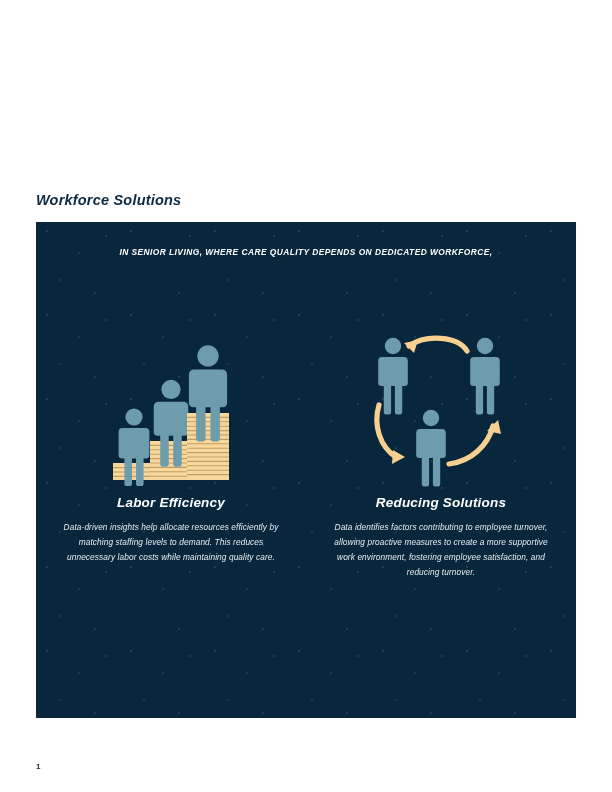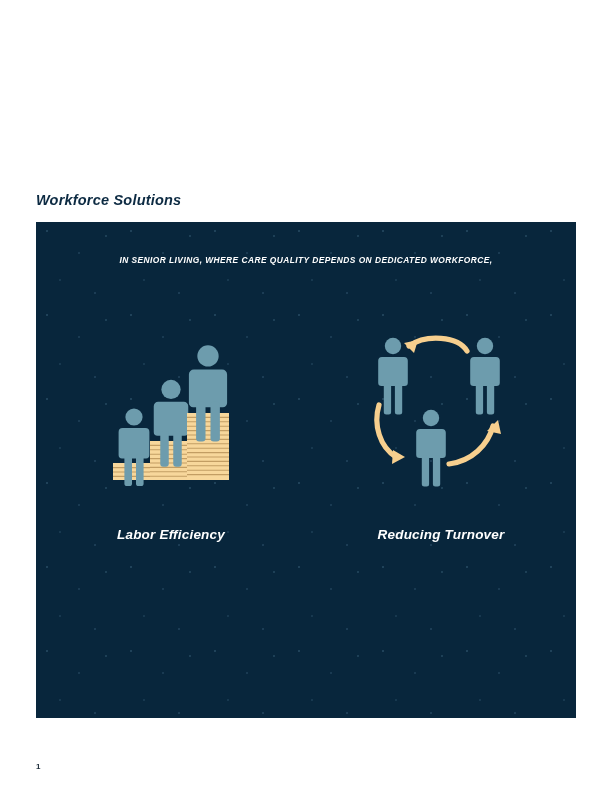--- a/index.html
+++ b/index.html
@@ -50,21 +50,21 @@
       radial-gradient(circle at 59px 71px, rgba(120,170,200,0.18) 0.7px, transparent 0.9px);
     background-size: 84px 84px, 84px 84px, 84px 84px, 84px 84px, 84px 84px;
     pointer-events: none;
   }
 
   
   .panel-headline {
     position: absolute;
     left: 0;
     right: 0;
-    top: 30px;
+    top: 22px;
     text-align: center;
     color: #ffffff;
     font-size: 8.4px;
     font-style: italic;
     font-weight: bold;
     letter-spacing: 0.45px;
     line-height: 16px;
   }
   .panel-headline span { display: block; }
 
@@ -82,21 +82,21 @@
     flex-direction: column;
     align-items: center;
   }
   .illus {
     height: 160px;
     display: flex;
     align-items: flex-end;
     justify-content: center;
   }
   .card-title {
-    margin-top: 40px;
+    margin-top: 8px;
     font-size: 13.5px;
     font-style: italic;
     font-weight: bold;
     color: #ffffff;
     letter-spacing: 0.2px;
   }
   .card-body {
     margin-top: 10px;
     width: 215px;
     text-align: center;
@@ -194,20 +194,21 @@
             </g>
           </g>
           <g transform="translate(112,86) scale(1.24)" fill="#6d9cad">
             <use href="#person"></use>
           </g>
         </svg>
       </div>
 
       <div class="card-title">Labor Efficiency</div>
 
+      <div class="card-body">Data-driven insights help allocate resources efficiently by matching staffing levels to demand. This reduces unnecessary labor costs while maintaining quality care.</div>
     </div>
 
     <div class="col">
 
       <div class="illus">
         <svg width="150" height="160" viewBox="0 0 150 160">
           <defs>
             <g id="person2">
               <circle cx="0" cy="-46" r="8.2"></circle>
               <path d="M -11 -35 h 22 a 3.8 3.8 0 0 1 3.8 3.8 v 22 a 3.3 3.3 0 0 1 -3.3 3.3 h -2.5 v 0 h -18 v 0 h -2.5 a 3.3 3.3 0 0 1 -3.3 -3.3 v -22 a 3.8 3.8 0 0 1 3.8 -3.8 z"></path>
@@ -238,20 +239,21 @@
           <g transform="translate(119,65)" fill="#6d9cad">
             <use href="#person2"></use>
           </g>
 
           <g transform="translate(65,137)" fill="#6d9cad">
             <use href="#person2"></use>
           </g>
         </svg>
       </div>
 
-      <div class="card-title">Reducing Turnover</div>
-
+      <div class="card-title">Reducing Solutions</div>
+
+      <div class="card-body">Data identifies factors contributing to employee turnover, allowing proactive measures to create a more supportive work environment, fostering employee satisfaction, and reducing turnover.</div>
     </div>
 
   </div>
 </div>
 
 <div class="page-number">1</div>
 
 </body></html>

